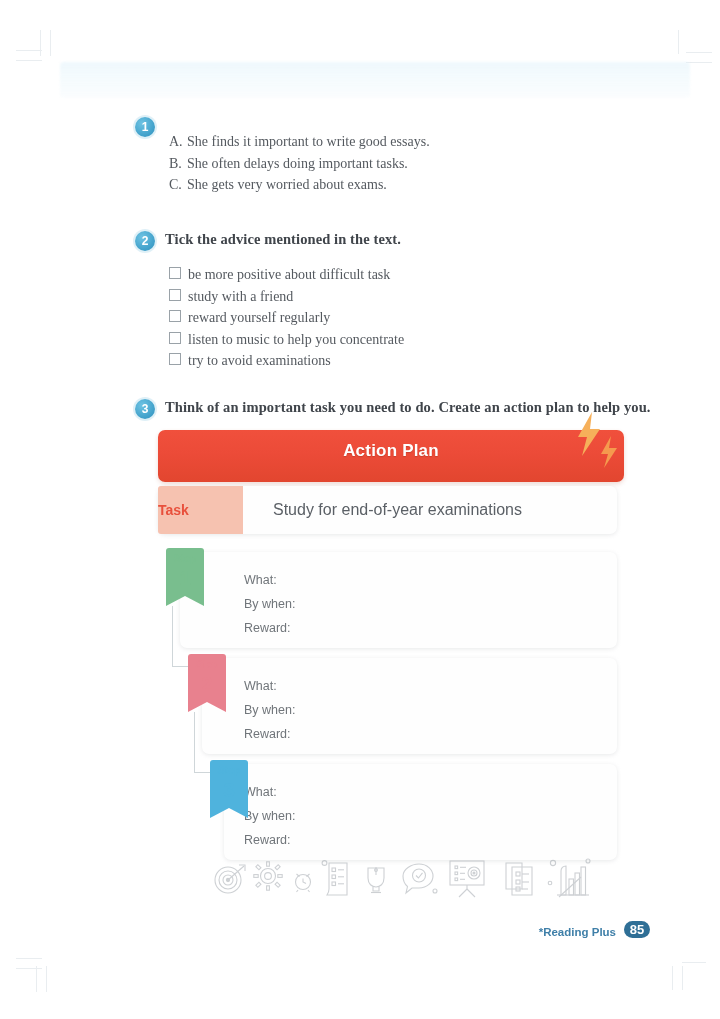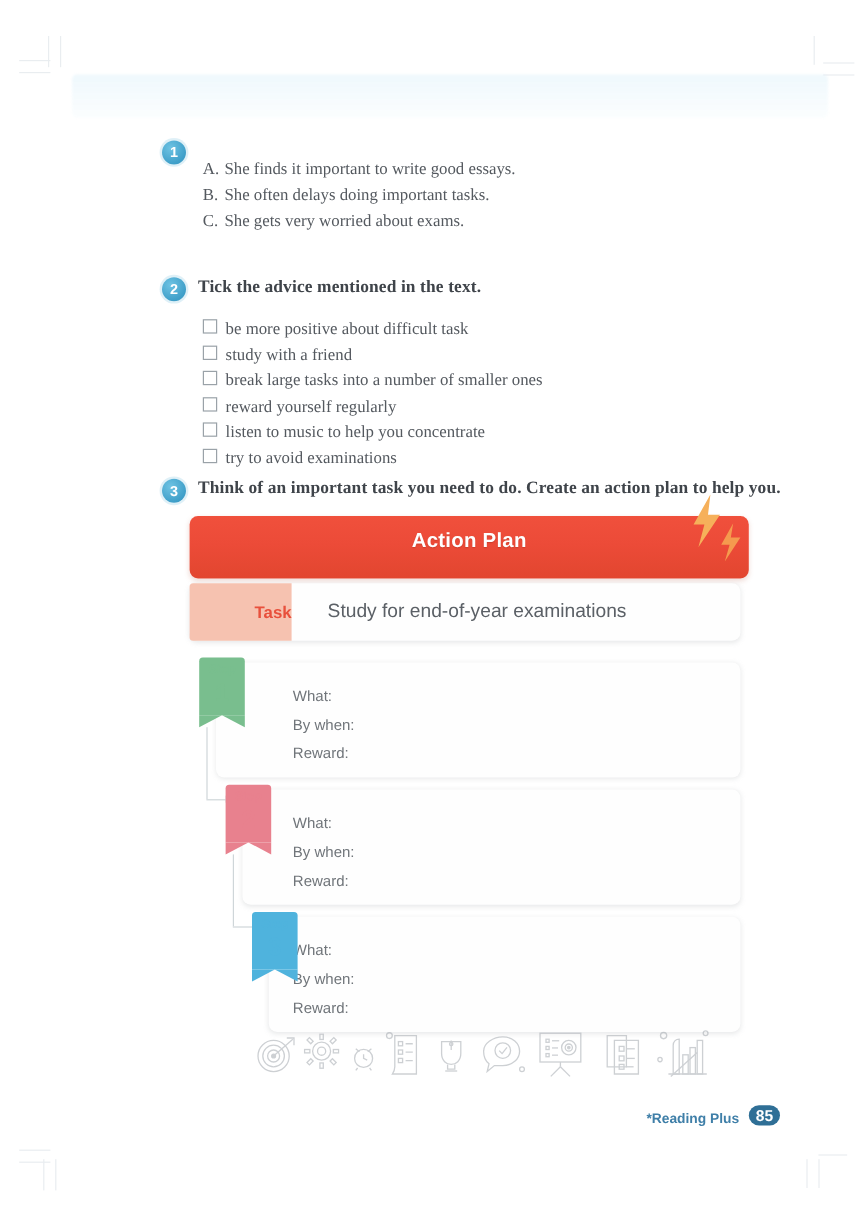--- a/index.html
+++ b/index.html
@@ -57,21 +57,21 @@
   .bolt.b2{right:6px;top:6px;}
   .card{
     position:absolute;background:#fefefe;border-radius:7px;
     box-shadow:0 1px 4px rgba(150,155,160,.22);
   }
   .task-card{left:0;top:56px;width:459px;height:48px;}
   .task-lbl{
     position:absolute;left:0;top:0;width:85px;height:48px;
     background:#f6c2b0;border-radius:3px 0 0 3px;
     font-family:"Liberation Sans",sans-serif;font-weight:bold;font-size:14px;
-    color:#e8503c;text-align:right;line-height:48px;
+    color:#e8503c;text-align:left;line-height:48px;
   }
   .task-val{
     position:absolute;left:115px;top:0;height:48px;line-height:48px;
     font-family:"Liberation Sans",sans-serif;font-size:16px;color:#5b6066;text-align:right;
   }
   .step-card{height:96px;}
   .tab{
     position:absolute;width:38px;height:48px;
     font-family:"Liberation Sans",sans-serif;color:#fff;text-align:center;
     border-radius:3px 3px 0 0;
@@ -145,23 +145,20 @@
   <div class="badge">2</div>
   <div class="q-title">Tick the advice mentioned in the text.</div>
   <div class="checks">
     <div class="chk-row">
       <span class="box"></span><span>be more positive about difficult task</span>
     </div>
     <div class="chk-row">
       <span class="box"></span><span>study with a friend</span>
     </div>
     <div class="chk-row">
-      <span class="box"></span><span>break large tasks into a number of smaller ones</span>
-    </div>
-    <div class="chk-row">
       <span class="box"></span><span>reward yourself regularly</span>
     </div>
     <div class="chk-row">
       <span class="box"></span><span>listen to music to help you concentrate</span>
     </div>
     <div class="chk-row">
       <span class="box"></span><span>try to avoid examinations</span>
     </div>
   </div>
 </div>

